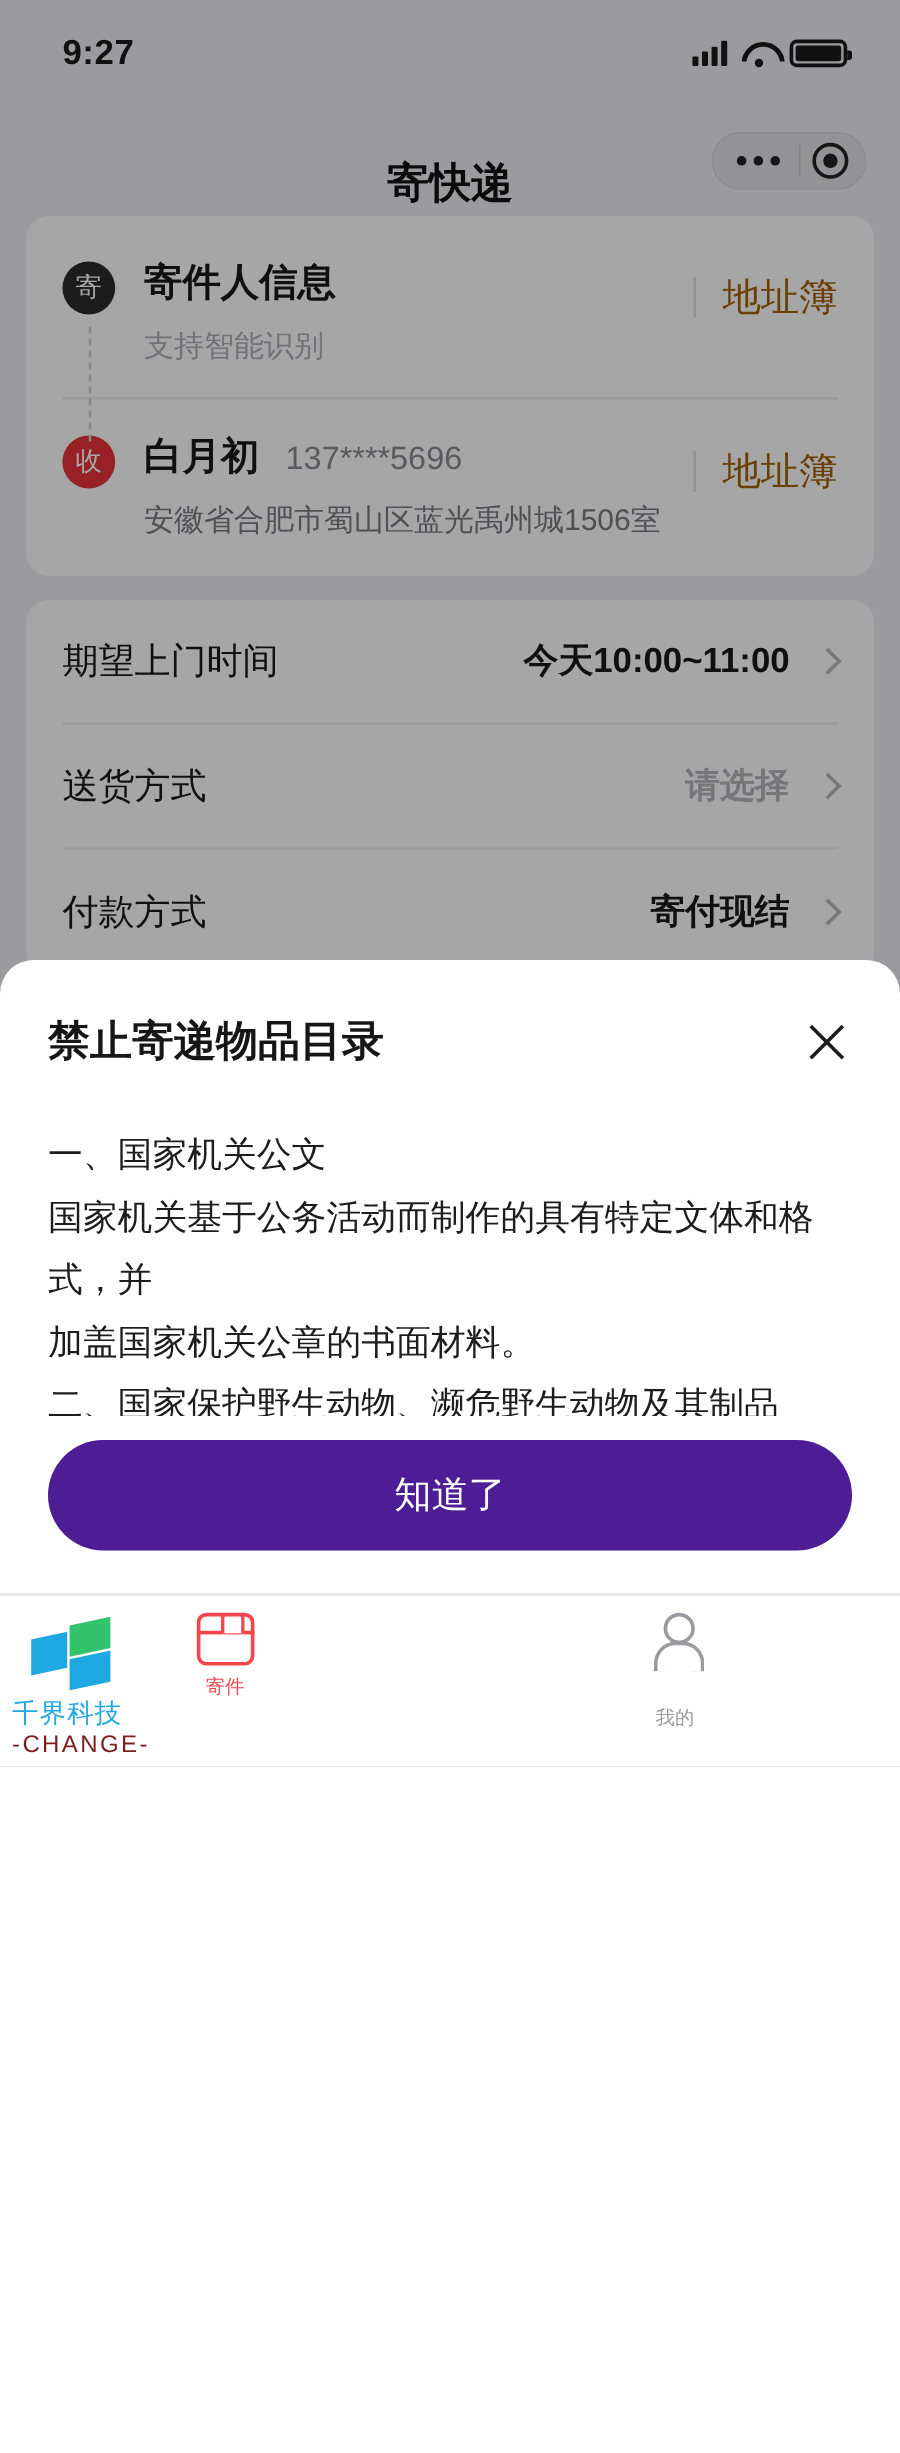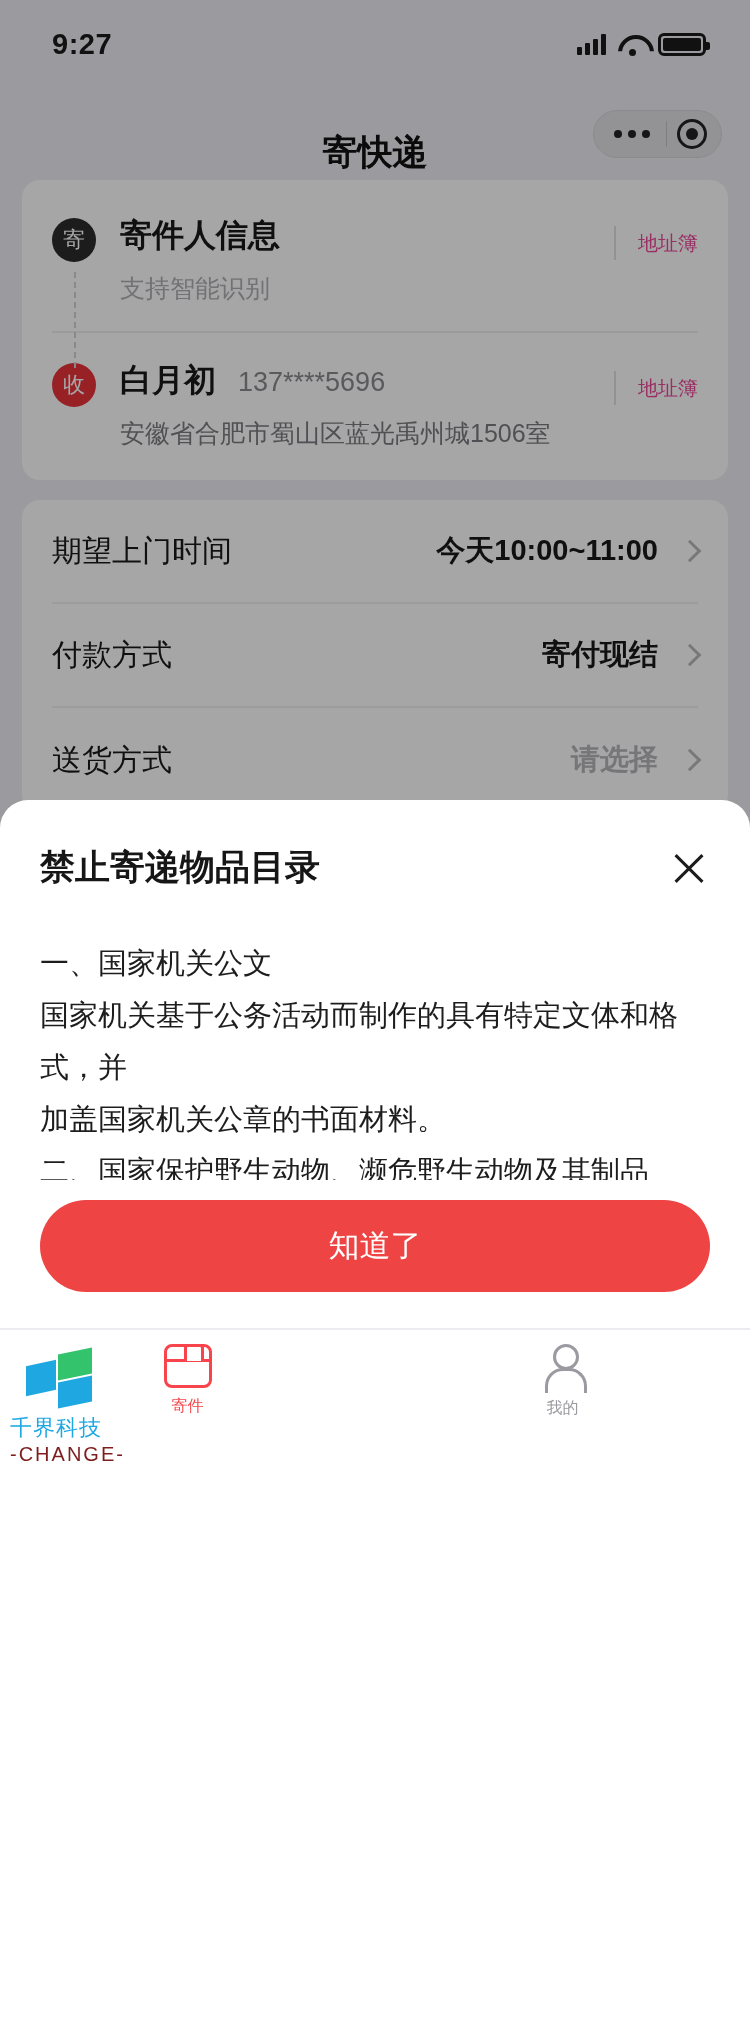--- a/index.html
+++ b/index.html
@@ -173,21 +173,21 @@
   }
   .addr-sub.dark { color: #7c7c81; }
   .addr-book {
     display: flex;
     align-items: center;
     gap: 22px;
     flex: 0 0 auto;
     padding-top: 12px;
   }
   .addr-book .divider-v2 { width: 2px; height: 34px; background: #e0e0e4; }
-  .addr-book span { font-size: 20px; color: #ec4899; font-family: Liberation Mono, monospace; }
+  .addr-book span { font-size: 32px; color: #a16207; font-family: Liberation Mono, monospace; }
   .dashed-line {
     position: absolute;
     left: 52px;
     top: 92px;
     width: 2px;
     height: 96px;
     border-left: 2px dashed #d3d3d8;
   }
   .row-sep { height: 2px; background: #efeff2; margin: 26px 0 26px 0; }
 
@@ -272,21 +272,21 @@
     padding: 20px 40px 36px 40px;
   }
   .primary-btn {
     display: block;
     width: 100%;
     height: 92px;
     line-height: 92px;
     text-align: center;
     border: none;
     border-radius: 46px;
-    background: #ef4444;
+    background: #4c1d95;
     color: #fff;
     font-size: 31px;
     font-family: "Liberation Sans", sans-serif;
   }
 
   
   .tab-bar {
     position: absolute;
     left: 0; right: 0; bottom: 0;
     height: 144px;
@@ -298,21 +298,21 @@
   }
   .tab-item {
     flex: 1;
     display: flex;
     flex-direction: column;
     align-items: center;
     gap: 8px;
   }
   .tab-label { font-size: 16px; }
   .tab-item.active .tab-label { color: #f7454b; }
-  .tab-item.inactive .tab-label { color: #9a9aa0; }
+  .tab-item.inactive .tab-label { color: #9a9aa0; margin-top: 24px; }
 
   .box-icon {
     width: 48px; height: 44px;
     border: 3px solid #f7454b;
     border-radius: 8px;
     position: relative;
   }
   .box-icon::before {
     content: "";
     position: absolute;
@@ -450,27 +450,27 @@
       </div>
     </div>
 
     <div class="card opt-card">
       <div class="opt-row">
         <div class="opt-label">期望上门时间</div>
         <div class="opt-value">今天10:00~11:00</div>
         <div class="chev"></div>
       </div>
       <div class="opt-row">
+        <div class="opt-label">送货方式</div>
+        <div class="opt-value placeholder">请选择</div>
+        <div class="chev"></div>
+      </div>
+      <div class="opt-row">
         <div class="opt-label">付款方式</div>
         <div class="opt-value">寄付现结</div>
-        <div class="chev"></div>
-      </div>
-      <div class="opt-row">
-        <div class="opt-label">送货方式</div>
-        <div class="opt-value placeholder">请选择</div>
         <div class="chev"></div>
       </div>
     </div>
 
   </div>
 
   <div class="dim"></div>
 
   <div class="sheet">
     <div class="sheet-header">

